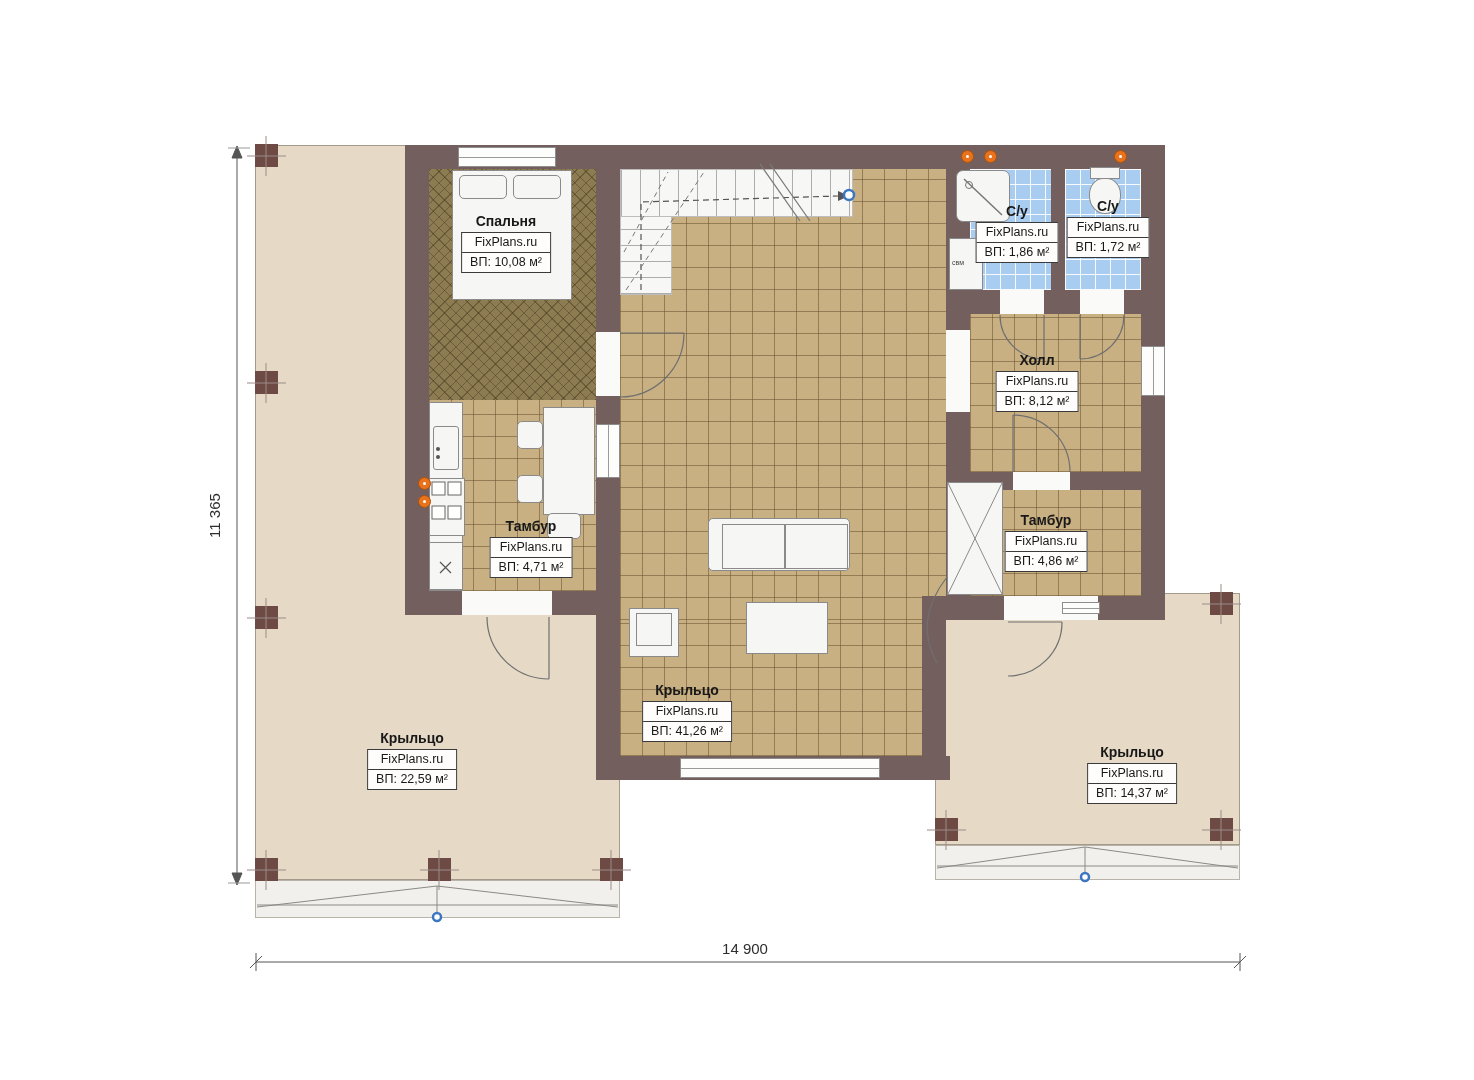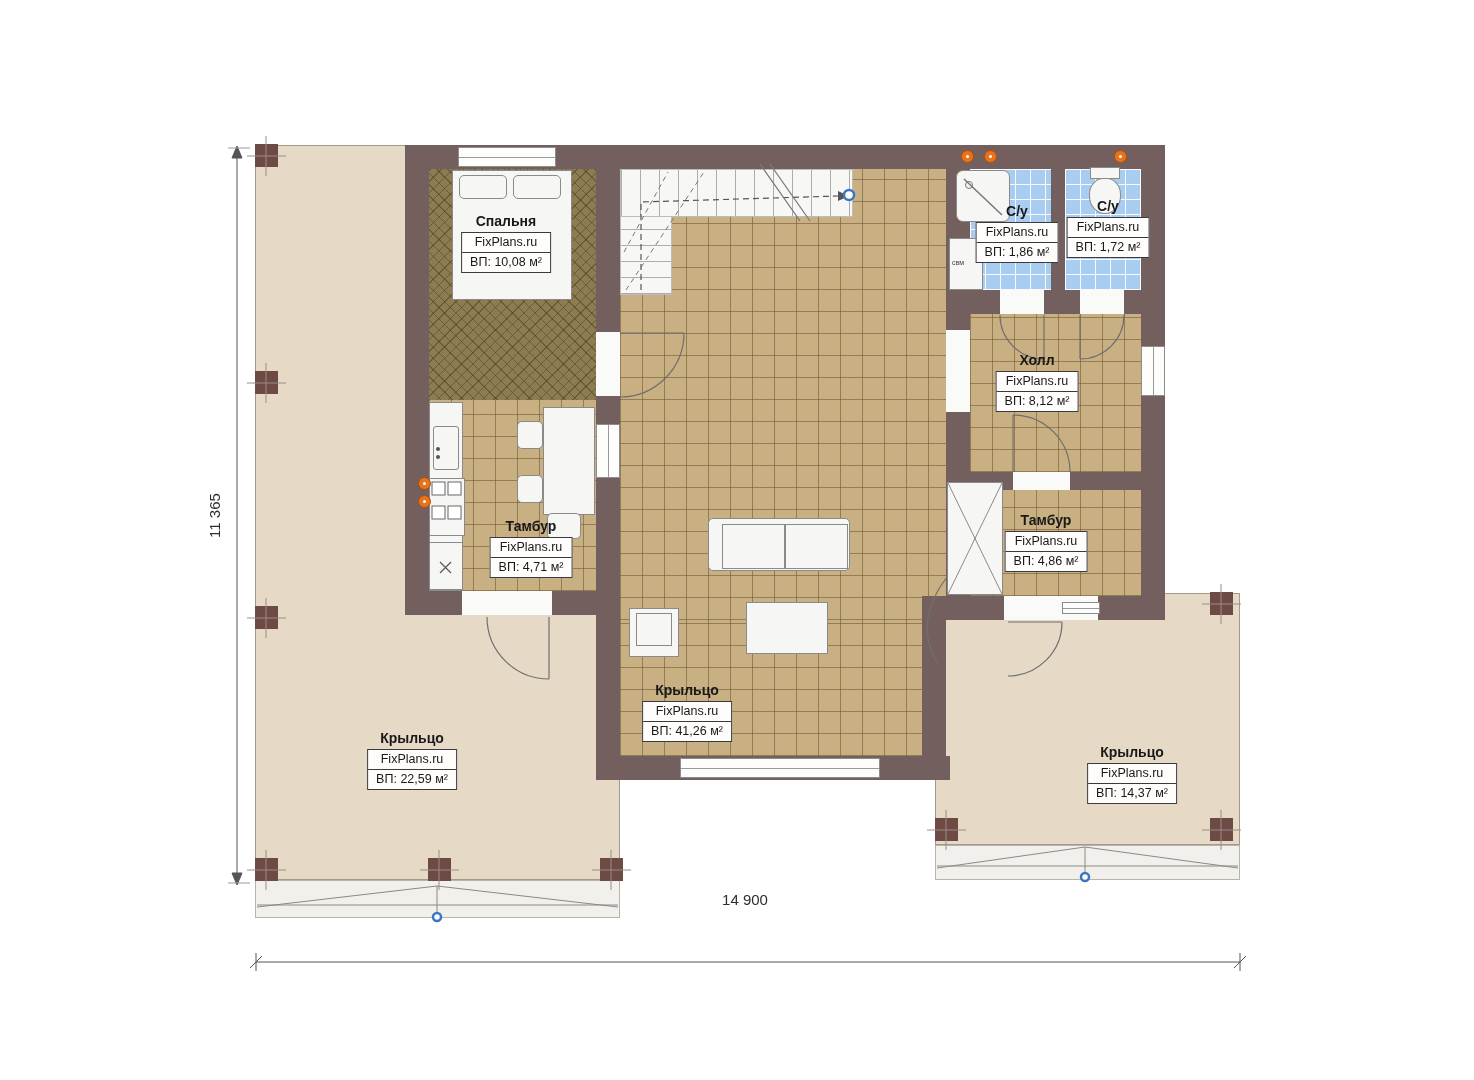--- a/index.html
+++ b/index.html
@@ -256,15 +256,15 @@
   </div>
   <div class="room-label" style="left:1132px;top:744px;">
     <div class="rname">Крыльцо</div>
     <div class="lbox"><div class="lrow">FixPlans.ru</div>
     <div class="lrow">ВП: 14,37 м²</div></div>
   </div>
 
   <div class="tiny-note" style="left:952px;top:259px;">свм</div>
 
   <div class="dim-text dim-v" style="left:192px;top:507px;">11 365</div>
-  <div class="dim-text dim-h" style="left:745px;top:891px;">14 900</div>
+  <div class="dim-text dim-h" style="left:745px;top:940px;">14 900</div>
 
 </div>
 
 </body></html>

